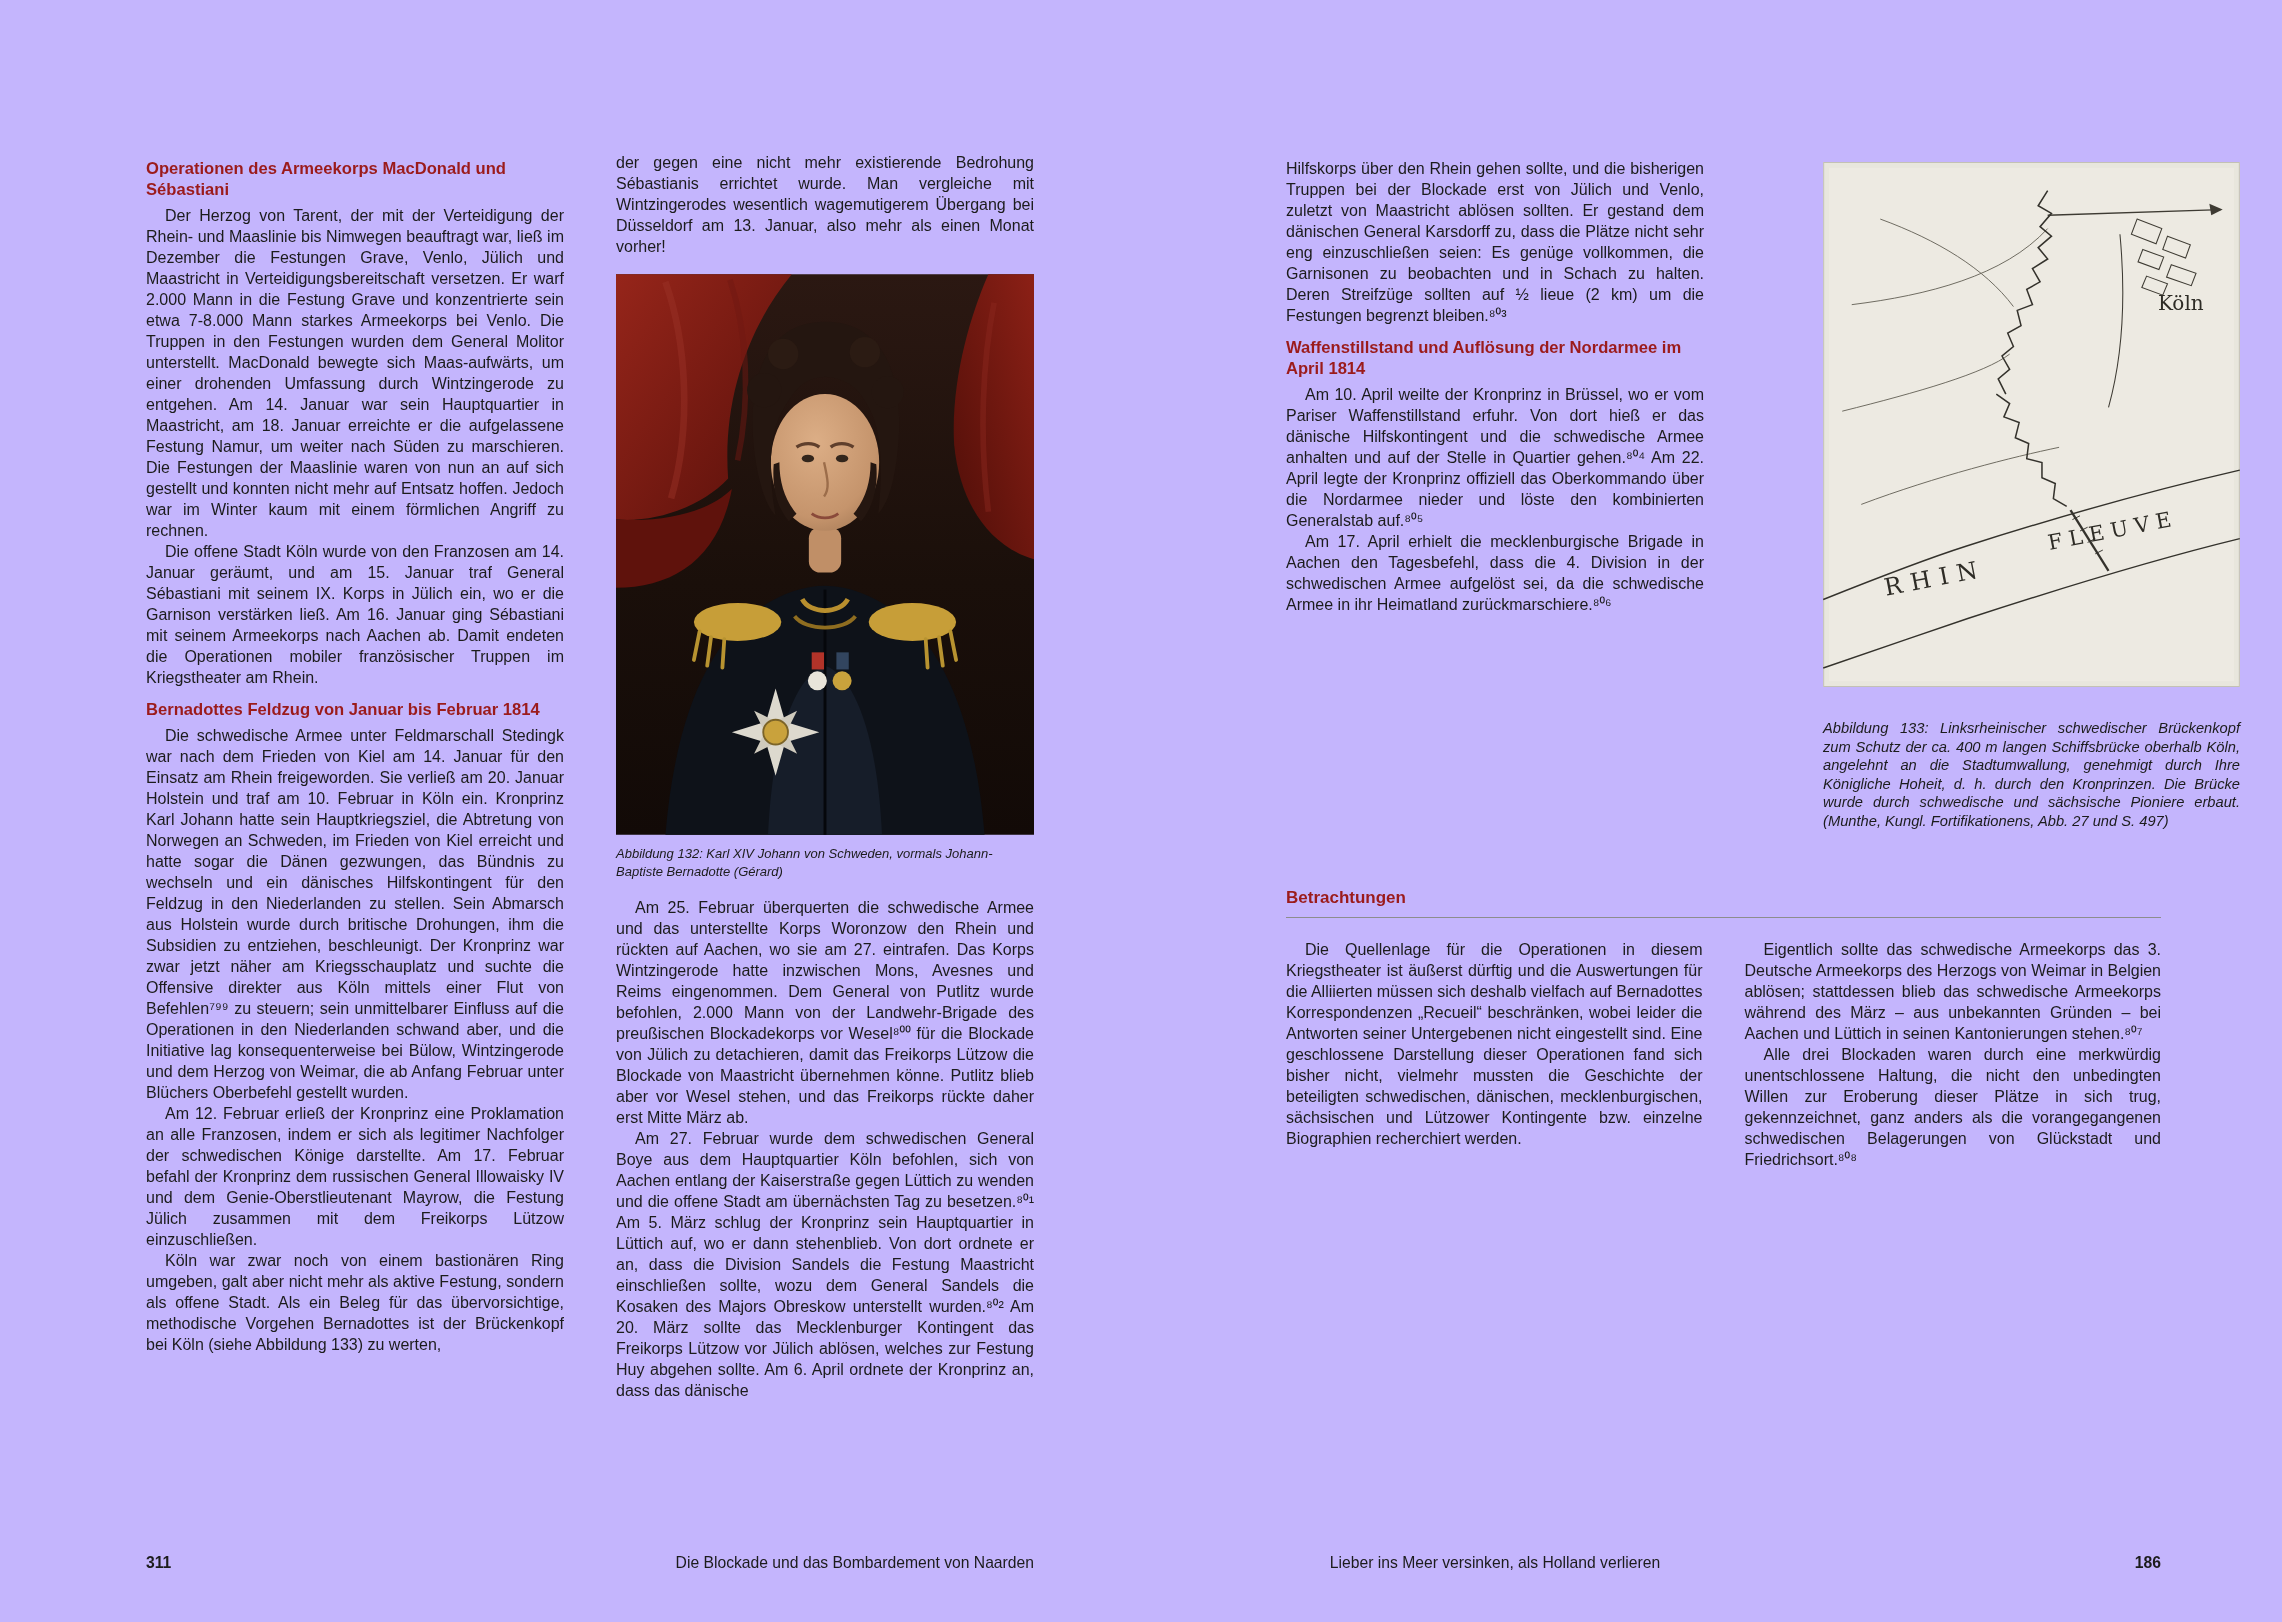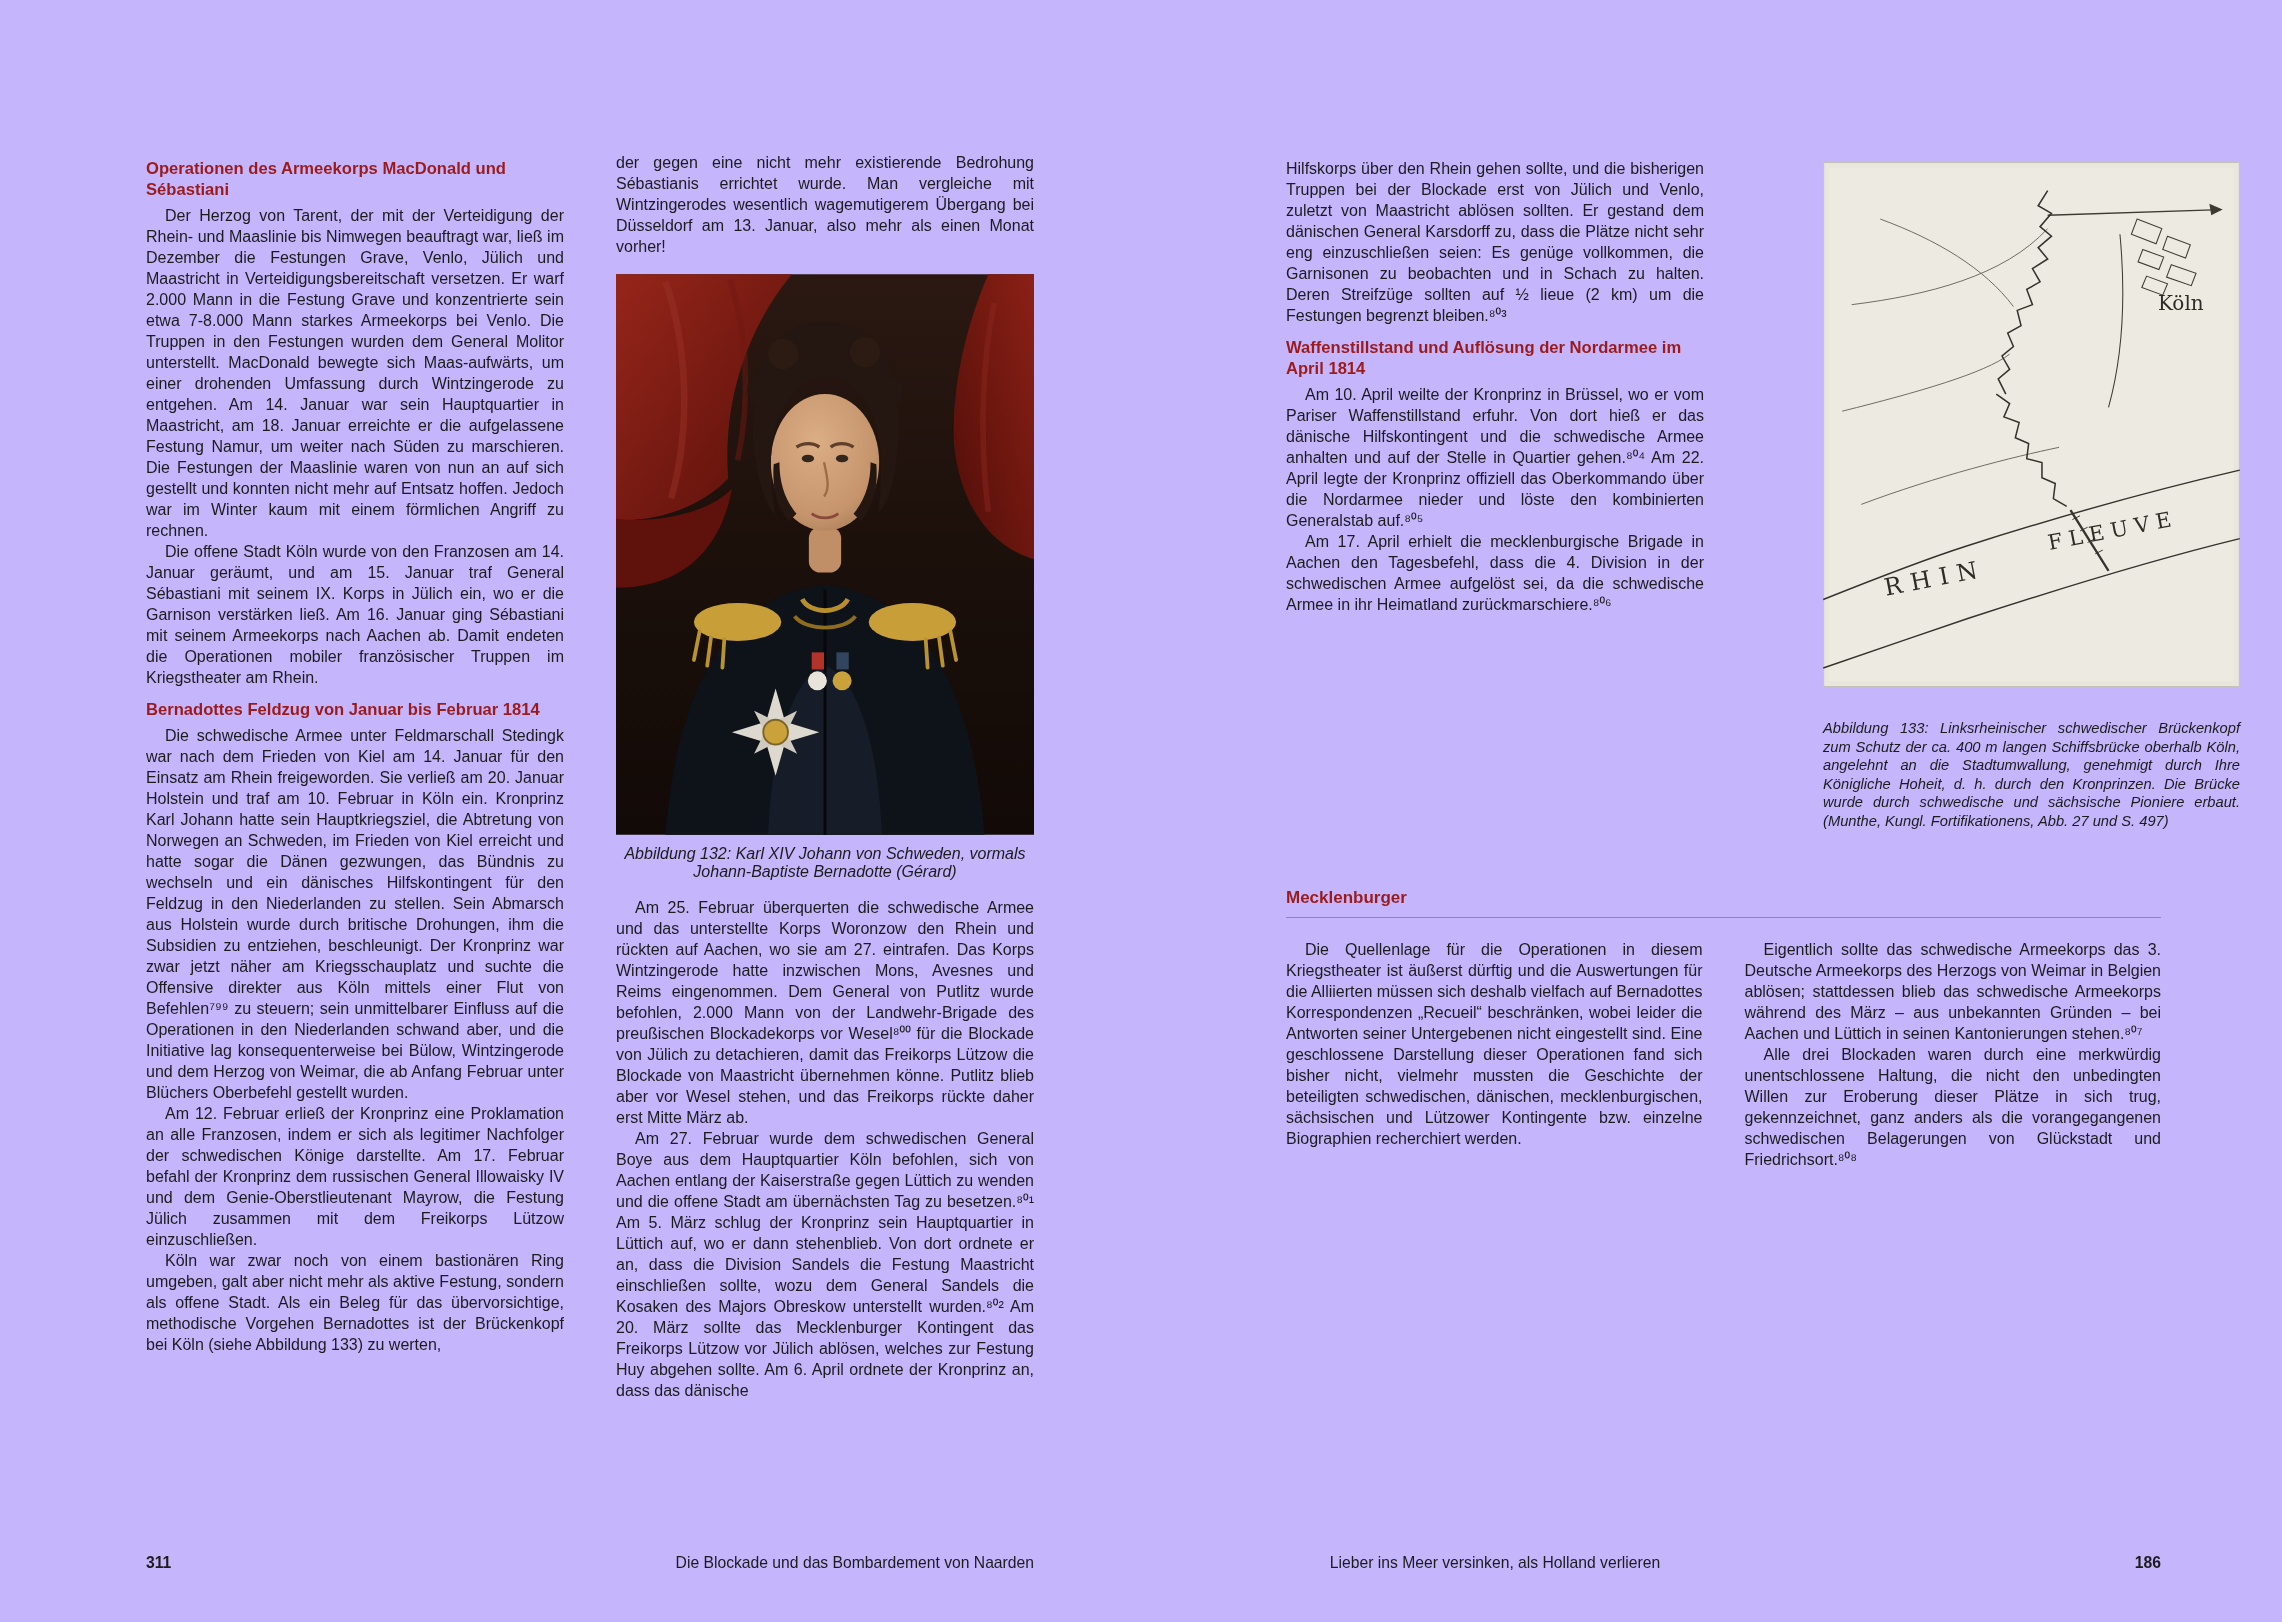--- a/index.html
+++ b/index.html
@@ -39,23 +39,23 @@
     margin: 0 0 4.8px 0;
     text-align: left;
   }
   .head.spaced { margin-top: 11.4px; }
 
   figure { margin: 0; }
   .fig-portrait { margin: 17px 0 15px; }
   .fig-portrait svg { display: block; }
   .caption-c {
     font-style: italic;
-    font-size: 16px;
+    font-size: 13px;
     line-height: 18.5px;
-    text-align: center;
+    text-align: left;
     margin-top: 9.5px;
   }
   .caption-l {
     font-style: italic;
     font-size: 14.7px;
     line-height: 18.5px;
     text-align: justify;
     margin-top: 29px;
     hyphens: auto;
     -webkit-hyphens: auto;
@@ -228,21 +228,21 @@
         </g>
 
         <text x="66" y="456" transform="rotate(-11 66 456)" font-family="DejaVu Serif, serif" font-size="25" letter-spacing="9" fill="#2e2c26">RHIN</text>
         <text x="238" y="408" transform="rotate(-11 238 408)" font-family="DejaVu Serif, serif" font-size="22" letter-spacing="7" fill="#2e2c26">FLEUVE</text>
       </svg>
       <figcaption class="caption-l">Abbildung 133: Linksrheinischer schwedischer Brückenkopf zum Schutz der ca. 400 m langen Schiffsbrücke oberhalb Köln, angelehnt an die Stadtumwallung, genehmigt durch Ihre Königliche Hoheit, d. h. durch den Kronprinzen. Die Brücke wurde durch schwedische und sächsische Pioniere erbaut. (Munthe, Kungl. Fortifikationens, Abb. 27 und S. 497)</figcaption>
     </figure>
   </aside>
 
   <section class="col bet">
-    <h3 class="bet-head">Mecklenburger</h3>
+    <h3 class="bet-head">Betrachtungen</h3>
     <hr class="bet-rule">
     <div class="bet-cols">
       <div class="bet-col">
         <p class="body ind">Die Quellenlage für die Operationen in diesem Kriegstheater ist äußerst dürftig und die Auswertungen für die Alliierten müssen sich deshalb vielfach auf Bernadottes Korrespondenzen „Recueil“ beschränken, wobei leider die Antworten seiner Untergebenen nicht eingestellt sind. Eine geschlossene Darstellung dieser Operationen fand sich bisher nicht, vielmehr mussten die Geschichte der beteiligten schwedischen, dänischen, mecklenburgischen, sächsischen und Lützower Kontingente bzw. einzelne Biographien recherchiert werden.</p>
       </div>
       <div class="bet-col">
         <p class="body ind">Eigentlich sollte das schwedische Armeekorps das 3. Deutsche Armeekorps des Herzogs von Weimar in Belgien ablösen; stattdessen blieb das schwedische Armeekorps während des März – aus unbekannten Gründen – bei Aachen und Lüttich in seinen Kantonierungen stehen.⁸⁰⁷</p>
         <p class="body ind">Alle drei Blockaden waren durch eine merkwürdig unentschlossene Haltung, die nicht den unbedingten Willen zur Eroberung dieser Plätze in sich trug, gekennzeichnet, ganz anders als die vorangegangenen schwedischen Belagerungen von Glückstadt und Friedrichsort.⁸⁰⁸</p>
       </div>
     </div>

